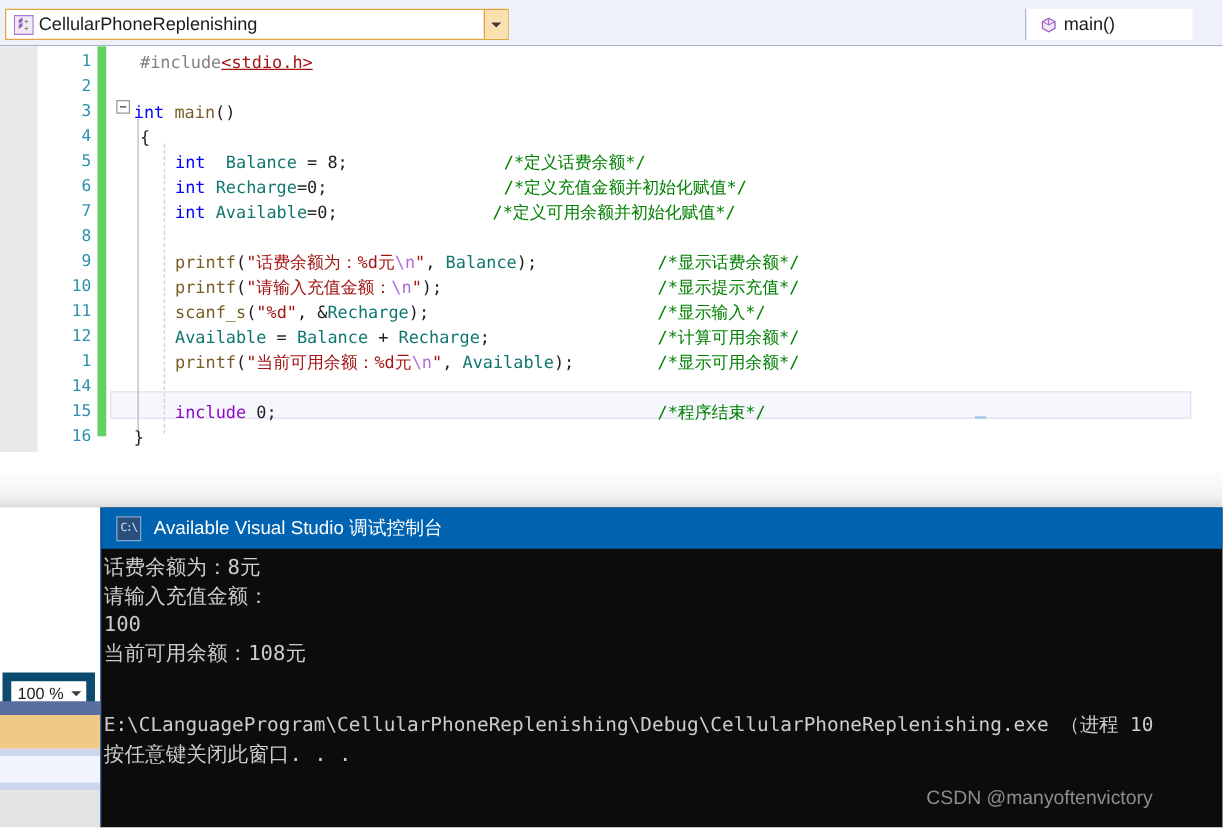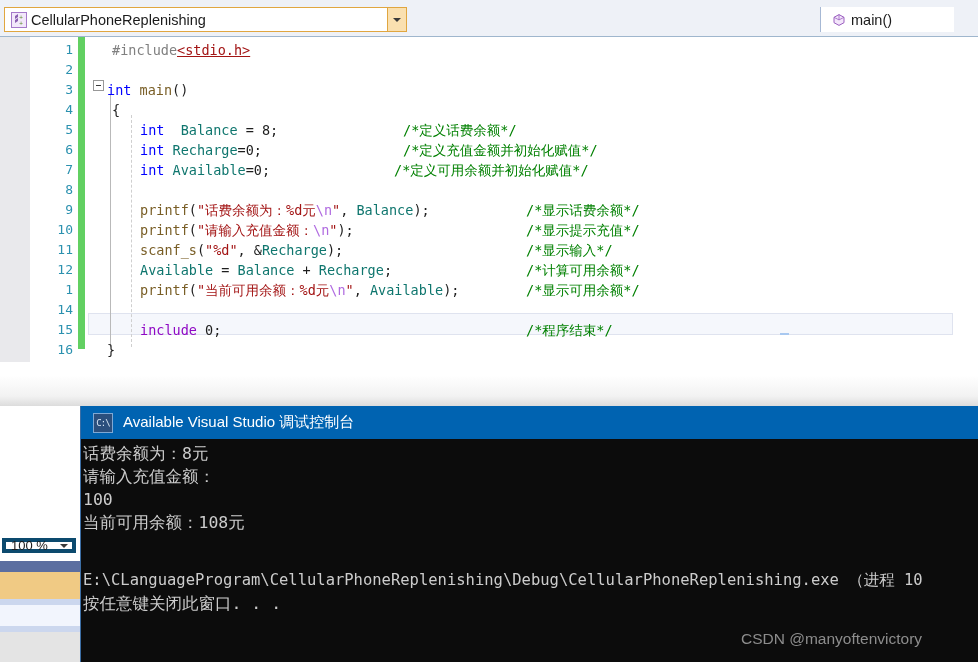--- a/index.html
+++ b/index.html
@@ -239,23 +239,23 @@
     height: 44px;
     background: linear-gradient(to bottom, #ffffff 0%, #ffffff 30%, #f2f2f2 78%, #dcdcdc 100%);
   }
 
   
   #zoom-combo {
     position: absolute;
     left: 2px;
     top: 538px;
     width: 74px;
-    height: 15px;
-    background: #ffffff;
-    border: 4px solid #0c4a6e;
+    height: 33px;
+    background: #ffffff;
+    border: 7px solid #0c4a6e;
     box-sizing: border-box;
     display: flex;
     align-items: center;
   }
   #zoom-combo .zoom-label {
     font-size: 13px;
     color: #1b1b1b;
     padding-left: 5px;
     flex: 1 1 auto;
     line-height: 16px;

